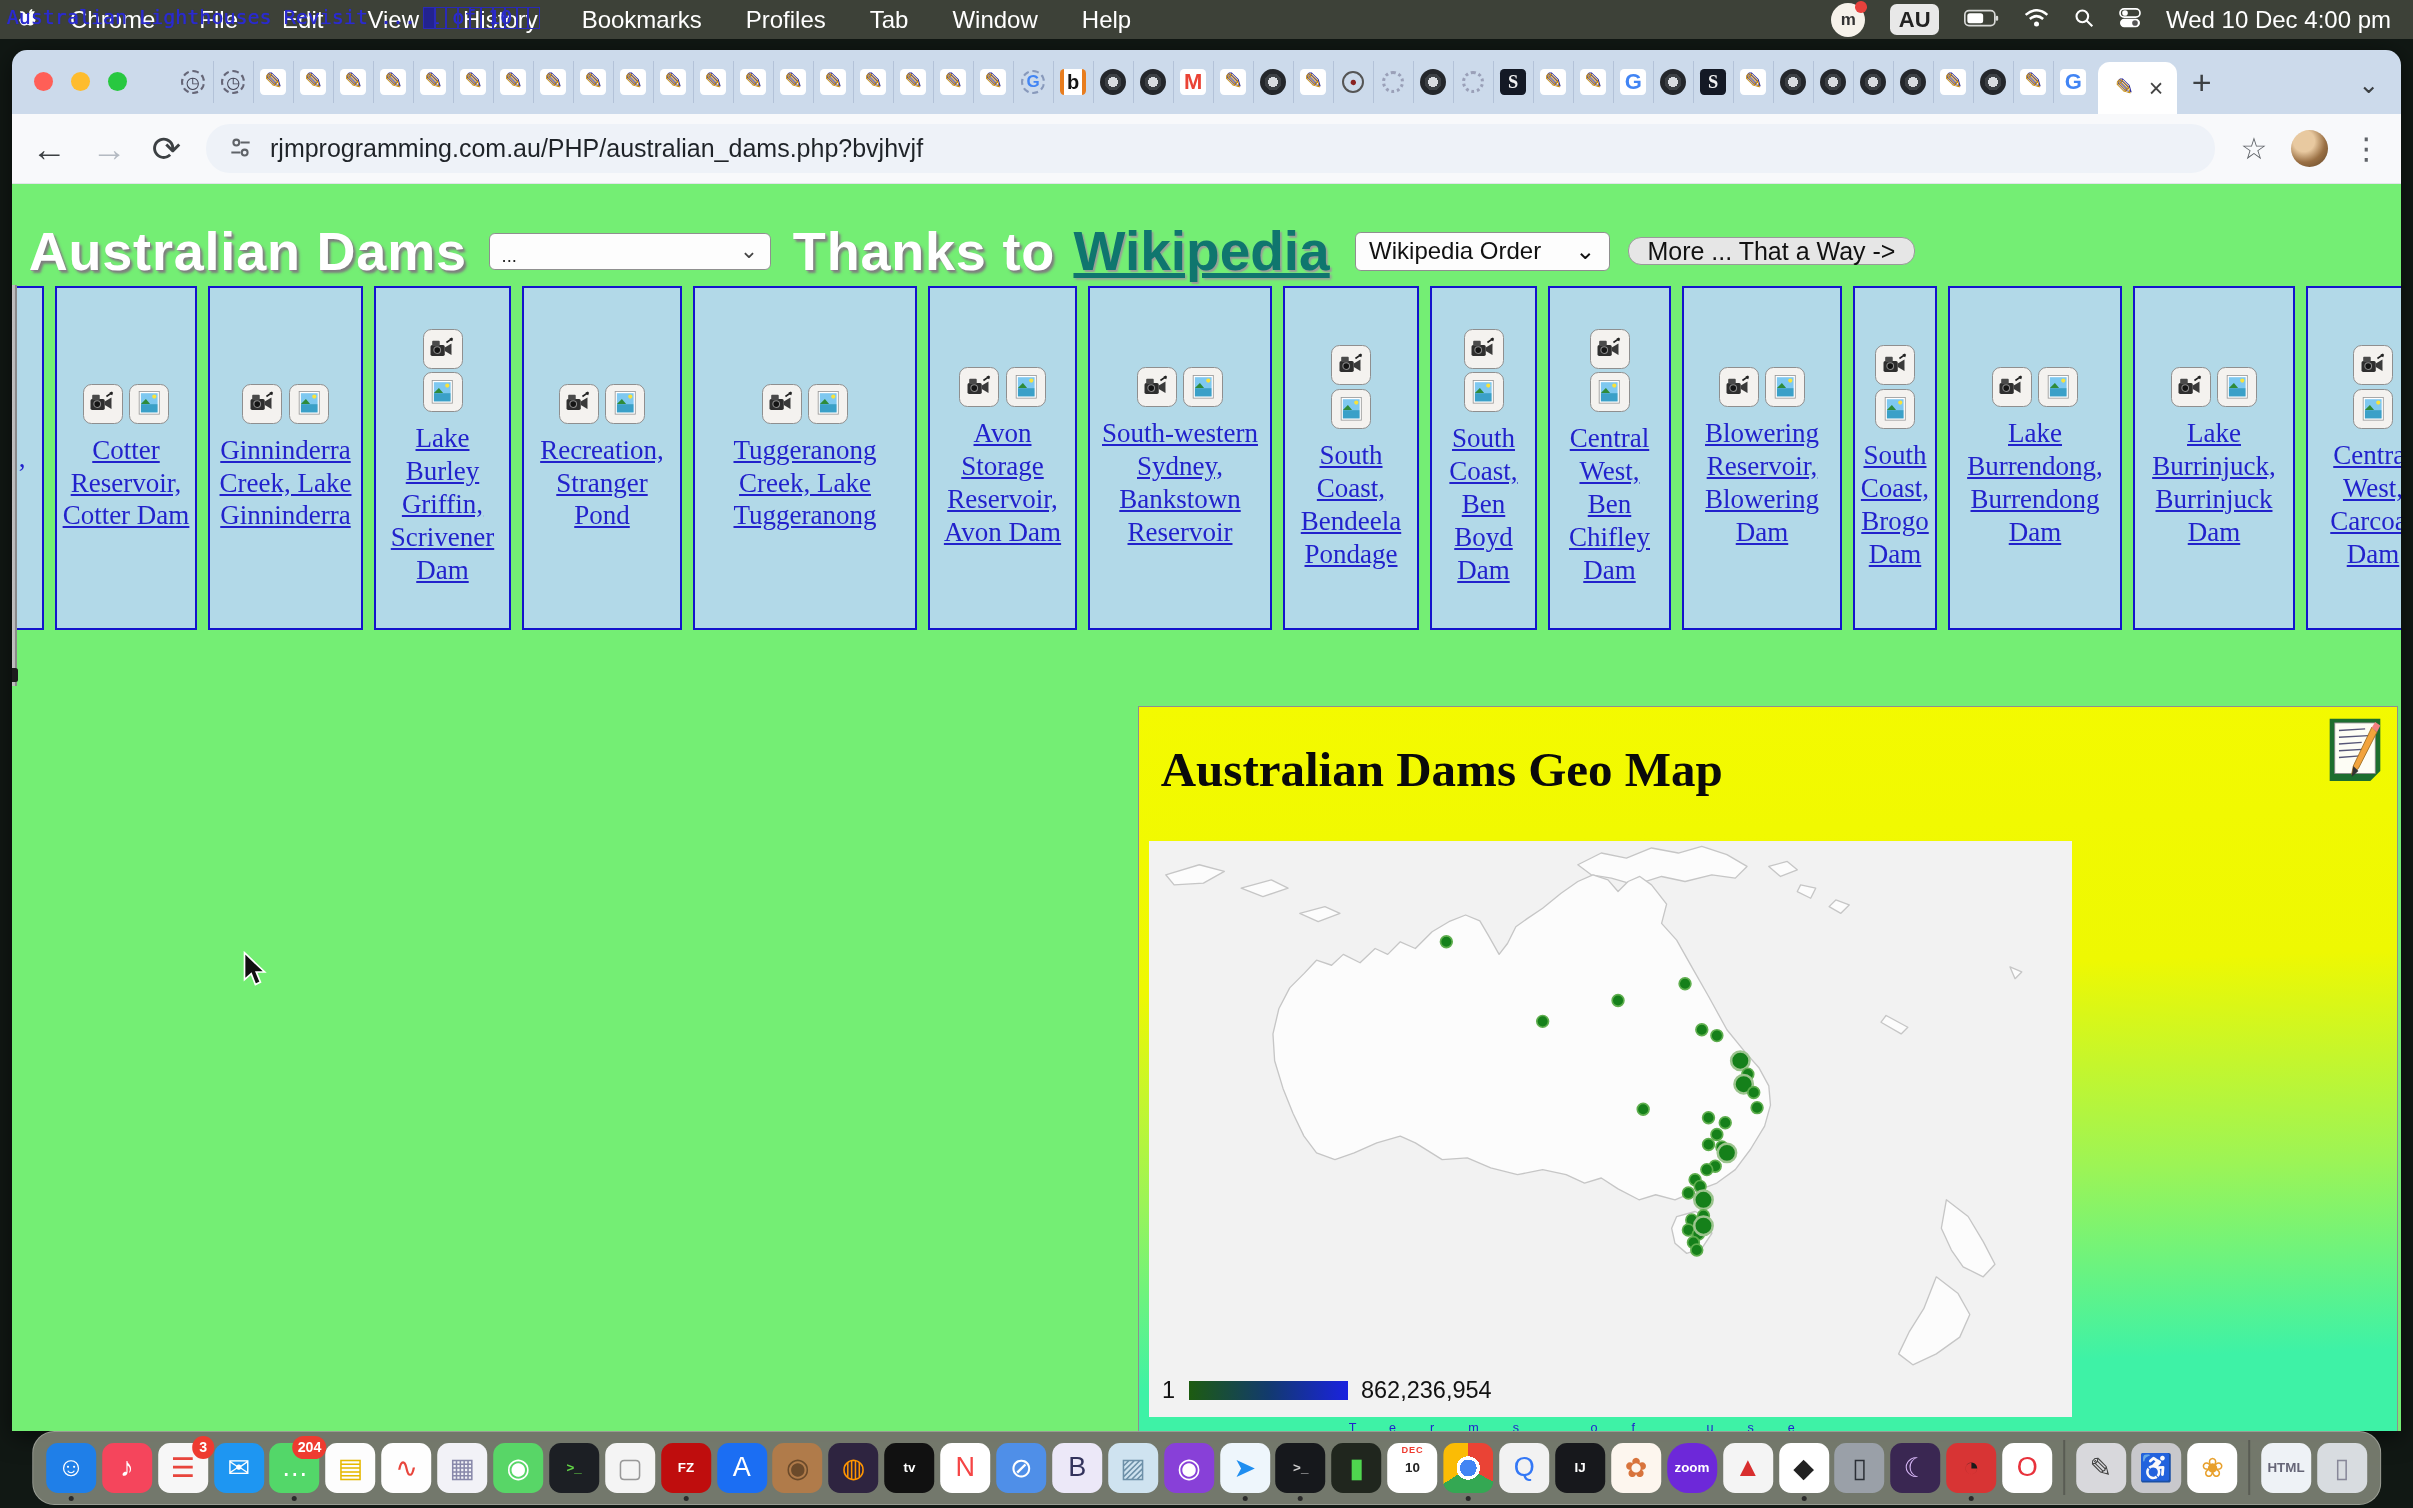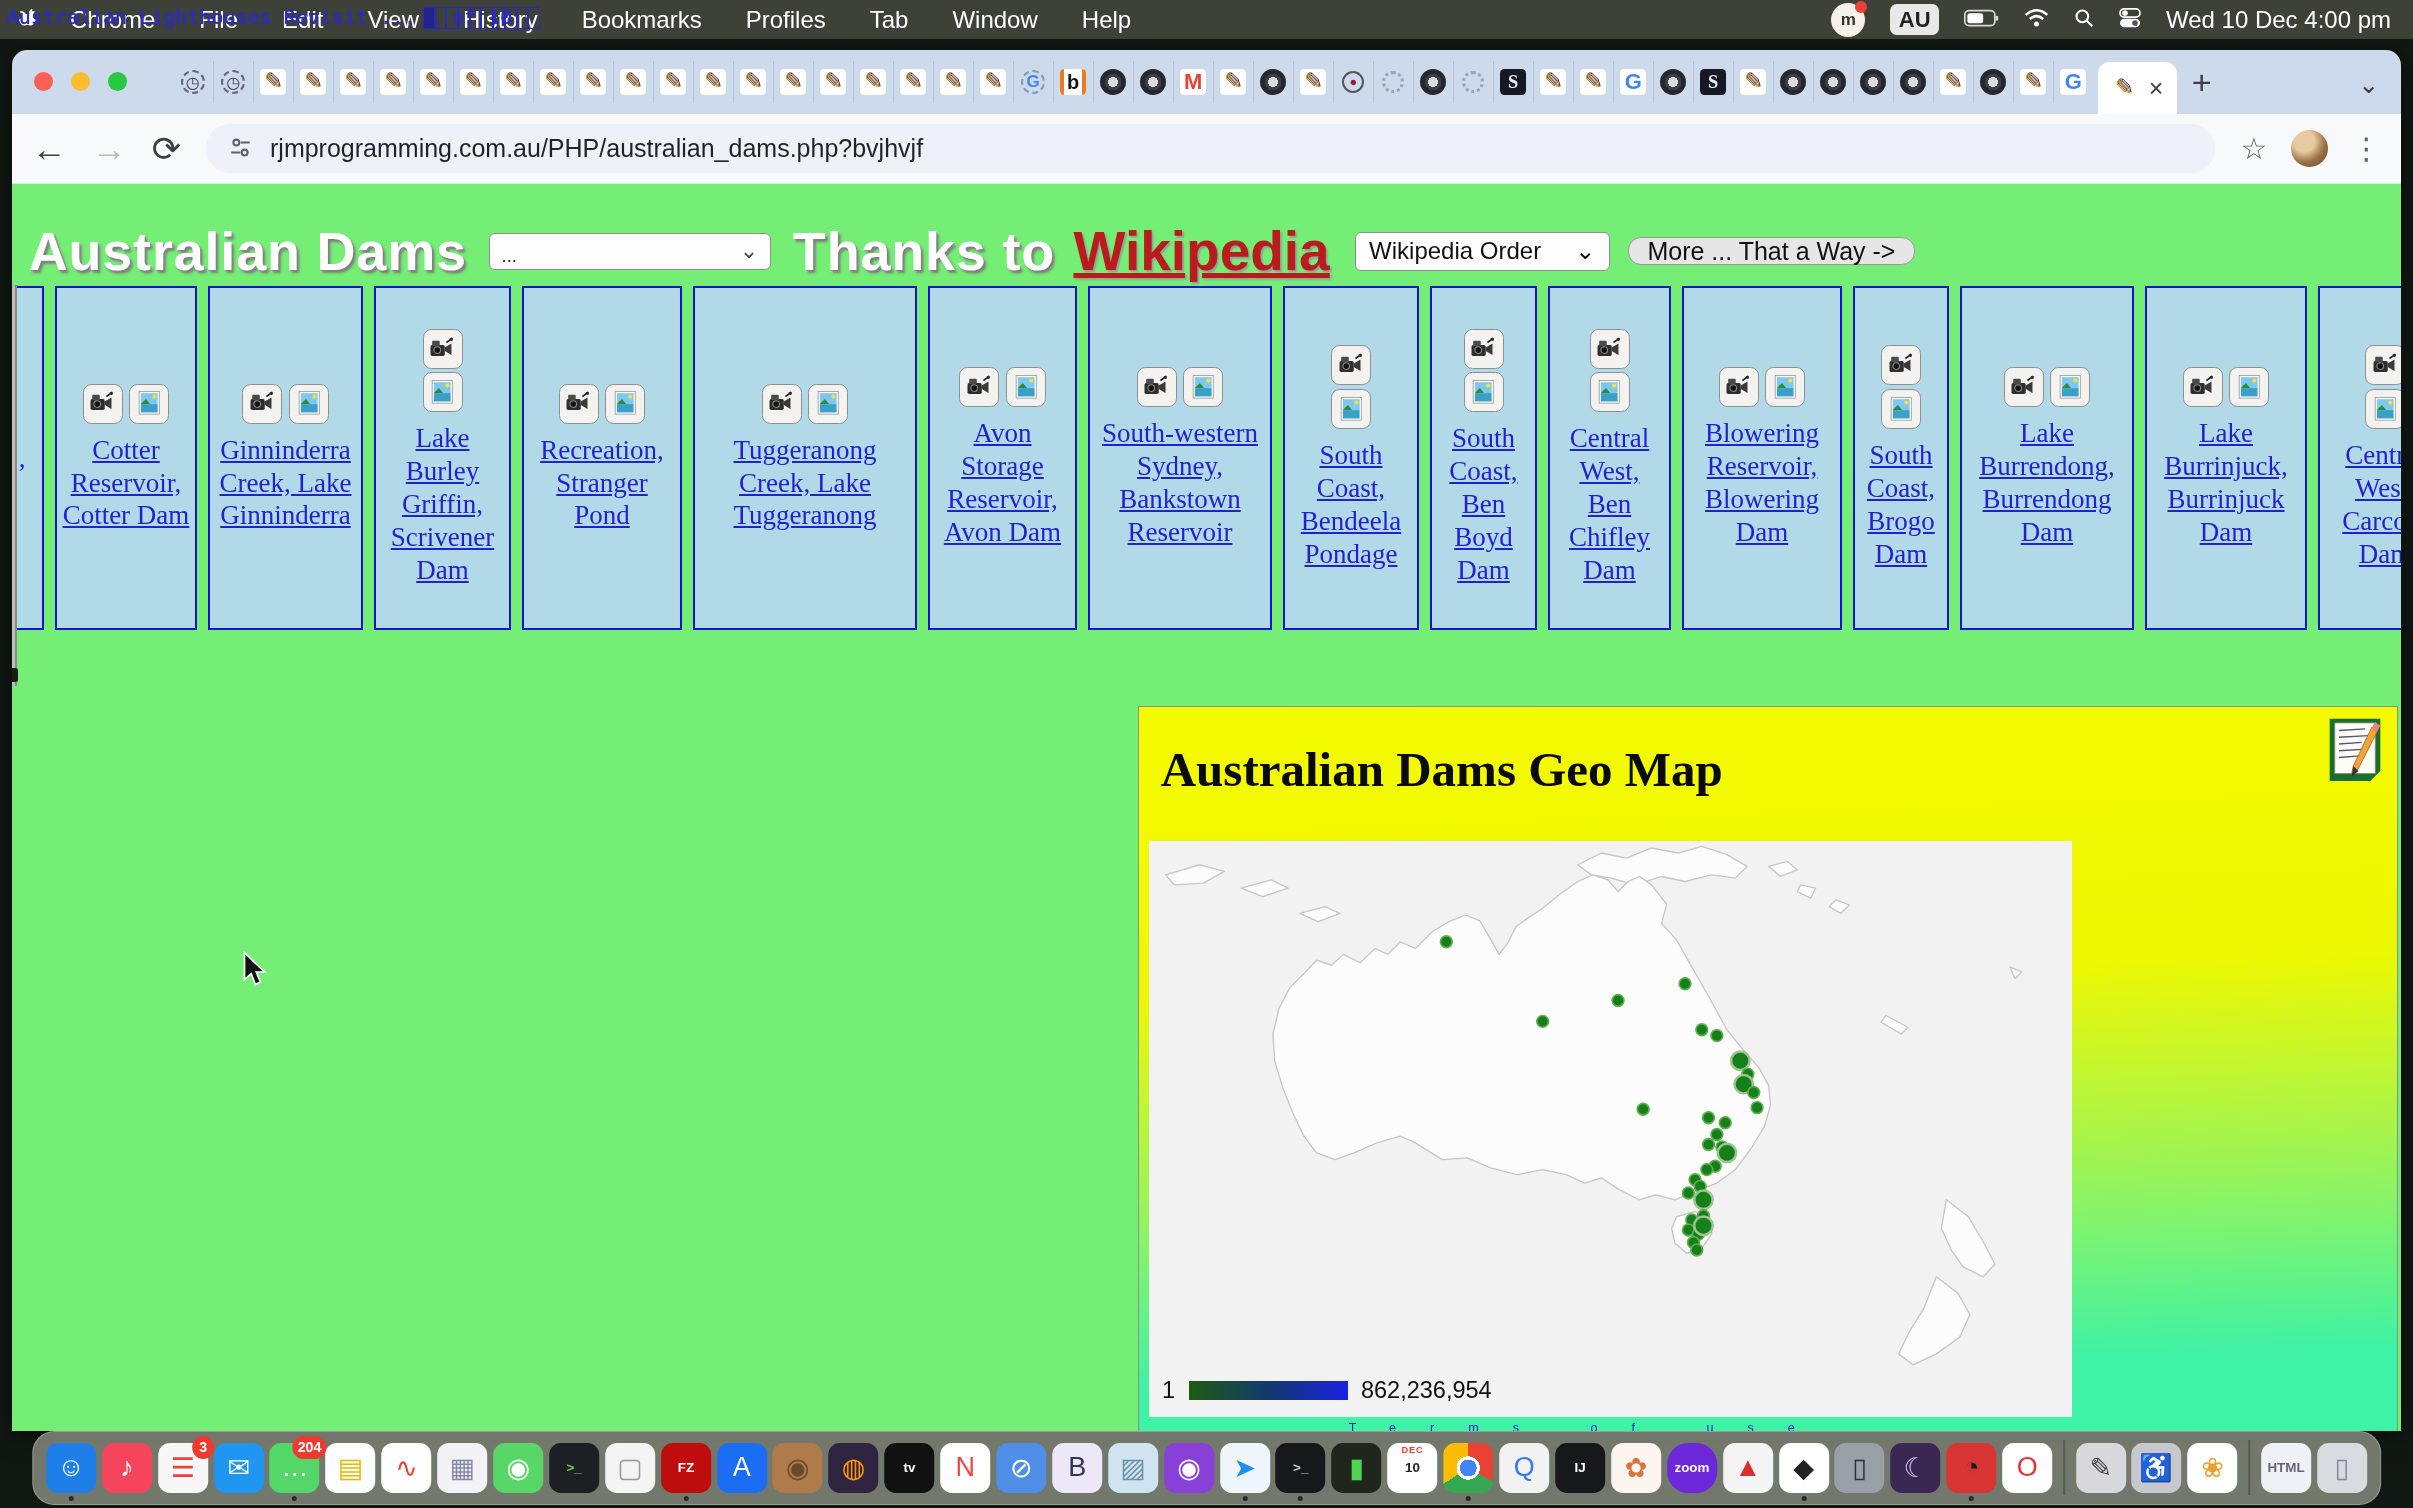--- a/index.html
+++ b/index.html
@@ -70,36 +70,36 @@
   .kebab{font-size:30px;color:#5f6368;letter-spacing:0}
 
   
   .content{position:absolute;top:134px;left:0;right:0;bottom:0;background:var(--page-bg);overflow:hidden}
 
   .header-row{position:absolute;left:17px;top:35px;display:flex;align-items:center;white-space:nowrap}
   .big-title{font-size:54px;font-weight:bold;color:#fff;text-shadow:2.5px 2.5px 2.5px #7e7e7e,0.8px 0.8px 0 #999;letter-spacing:0.8px}
   .dots-select{width:282px;height:37px;background:#fdfdfd;border:1.7px solid #8f8f8f;border-radius:5.9px;margin:0 22px;
     display:flex;align-items:flex-end;justify-content:space-between;padding:1.7px 11.7px;font-size:18.4px;color:#222}
   .dots-select .chev{font-size:22px;color:#444;align-self:center}
-  .wiki-link{font-size:55px;font-weight:bold;color:#b91c1c;text-decoration:underline;text-decoration-thickness:5px;
+  .wiki-link{font-size:55px;font-weight:bold;color:#0f766e;text-decoration:underline;text-decoration-thickness:5px;
     margin-left:18.4px;text-shadow:1.7px 1.7px 1.7px #9a9a9a}
   .order-select{height:39px;background:#fdfdfd;border:1.7px solid #8f8f8f;border-radius:5.9px;margin-left:25px;
     display:flex;align-items:center;gap:34px;padding:0 13.4px;font-size:24px;color:#111}
   .more-btn{height:28px;background:#e6e6e6;border:1.7px solid #9a9a9a;border-radius:13px;margin-left:18.4px;
     display:flex;align-items:center;padding:0 18.4px;font-size:25px;color:#111}
 
   
   .cards-row{position:absolute;left:-11.7px;top:102px;display:flex;gap:11px}
   .card{height:344px;background:var(--card-bg);border:2.5px solid var(--card-border);flex:0 0 auto;
     display:flex;flex-direction:column;align-items:center;justify-content:center;gap:10px;padding:5px;overflow:hidden}
   .card:nth-of-type(1){width:44px}.card:nth-of-type(2){width:142px}.card:nth-of-type(3){width:155px}
   .card:nth-of-type(4){width:137px}.card:nth-of-type(5){width:160px}.card:nth-of-type(6){width:224px}
   .card:nth-of-type(7){width:149px}.card:nth-of-type(8){width:184px}.card:nth-of-type(9){width:136px}
   .card:nth-of-type(10){width:107px}.card:nth-of-type(11){width:123px}.card:nth-of-type(12){width:160px}
-  .card:nth-of-type(13){width:96px}.card:nth-of-type(14){width:174px}.card:nth-of-type(15){width:162px}
+  .card:nth-of-type(13){width:84px}.card:nth-of-type(14){width:174px}.card:nth-of-type(15){width:162px}
   .card:nth-of-type(16){width:134px}
   .card-icons{display:flex;gap:6.7px;align-items:center;justify-content:center}
   .card-icons.stack{flex-direction:column;gap:3.4px}
   .icon-btn{width:40px;height:40px;background:#f4f2ef;border:1.7px solid #8f8f8f;border-radius:8.4px;
     display:flex;align-items:center;justify-content:center}
   .icon-btn svg{width:28.5px;height:28.5px}
   .card-link{font-family:"Liberation Serif",serif;font-size:27px;color:var(--link-blue);
     text-decoration:underline;text-align:center;line-height:1.22;word-break:break-word}
 
   .left-strip{position:absolute;left:-11.7px;top:101px;width:17px;height:401px;

